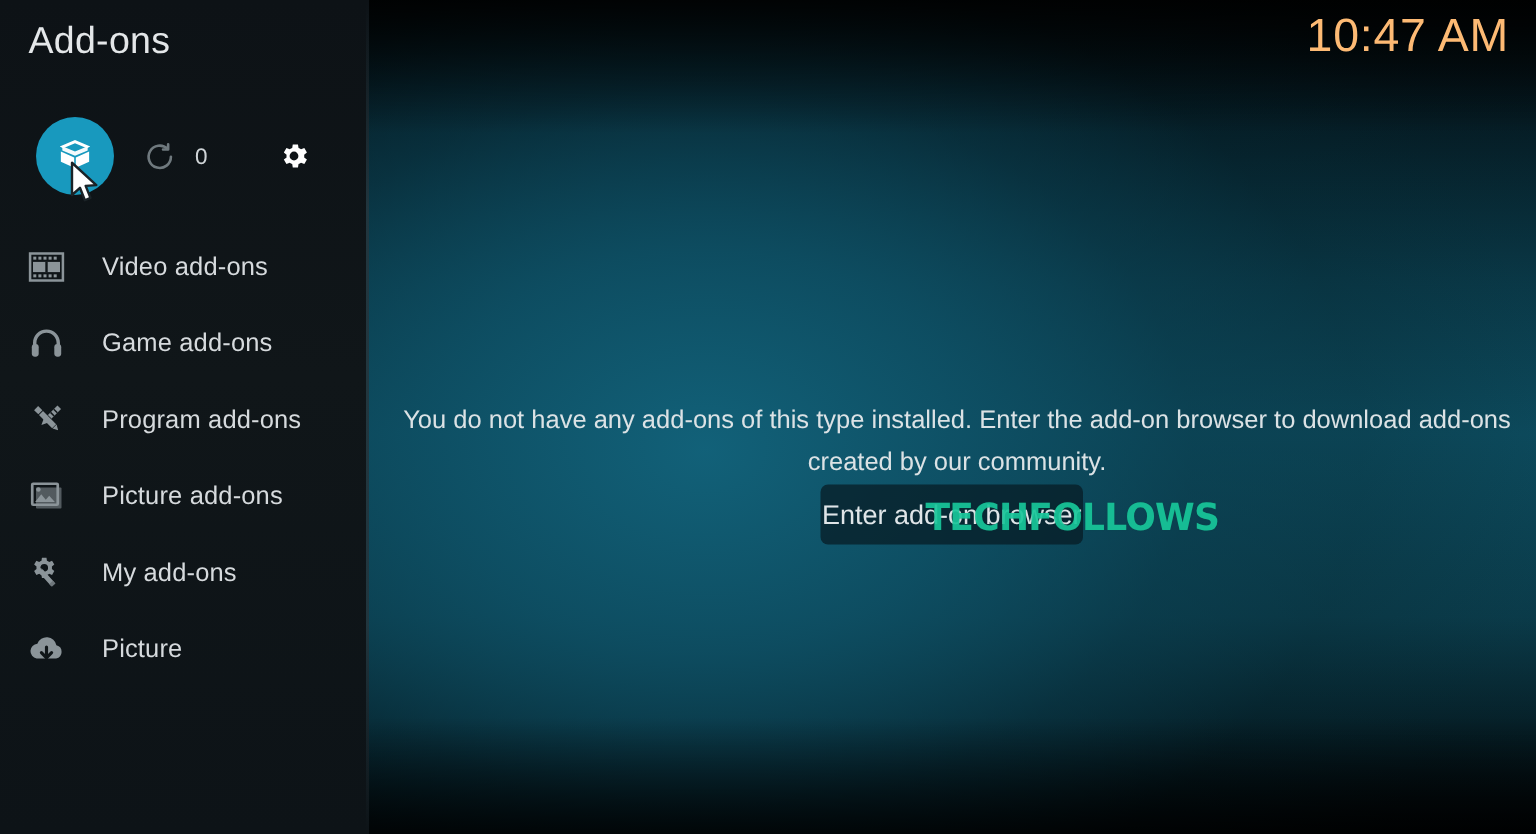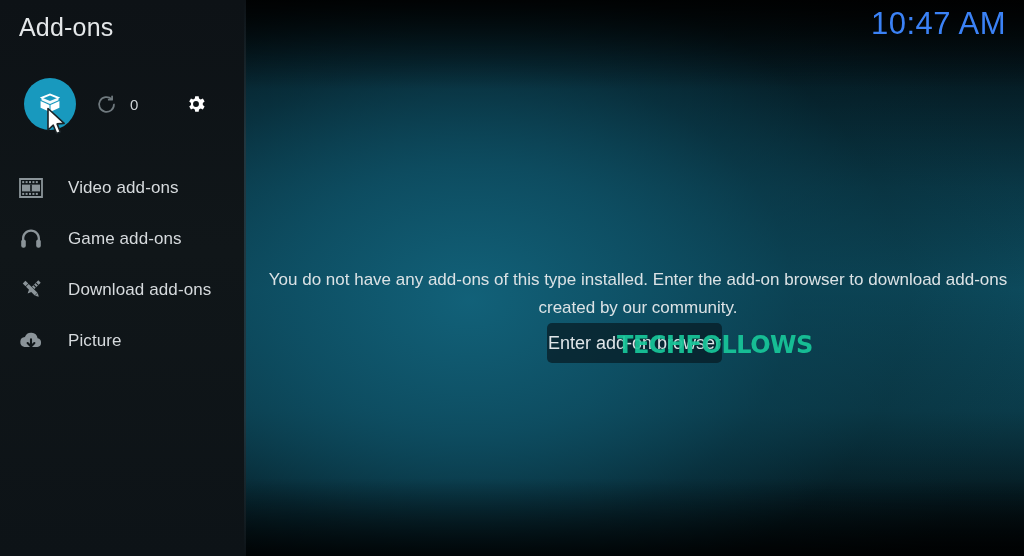--- a/index.html
+++ b/index.html
@@ -69,21 +69,21 @@
     color:#e4e7e9;
     font-weight:400;
     letter-spacing:0.2px;
   }
 
   
   .clock {
     position:absolute;
     right:18px; top:6px;
     font-size:31px;
-    color:#3b82f6;
+    color:#fdba74;
     font-weight:300;
     letter-spacing:0.5px;
   }
 
   
   .toolbar {
     position:absolute;
     left:0; top:78px;
     width:246px; height:52px;
   }
@@ -111,21 +111,21 @@
     position:absolute;
     left:46px; top:107px;
     width:22px; height:30px;
     pointer-events:none;
     z-index:40;
   }
 
   
   .menu {
     position:absolute;
-    left:0; top:162px;
+    left:0; top:152px;
     width:246px;
   }
   .menu-item {
     position:relative;
     height:51px;
     display:flex;
     align-items:center;
     padding-left:12px;
   }
   .menu-icon {
@@ -276,24 +276,48 @@
             <rect x="10.8" y="7.2" width="3.4" height="1" fill="#101619"></rect>
             <rect x="10.8" y="10.2" width="3.4" height="1" fill="#101619"></rect>
           </g>
           <g transform="rotate(-45 12.5 12.5)">
             <path d="M10.6 2.0h3.8v4.0h-3.8z"></path>
             <path d="M10.6 6.6h3.8v12.4h-3.8z"></path>
             <path d="M10.6 19.4h3.8l-1.9 3.4z"></path>
           </g>
         </svg>
       </span>
-      <span class="menu-label">Download add-ons</span>
-    </div>
-
-
+      <span class="menu-label">Program add-ons</span>
+    </div>
+
+    <div class="menu-item">
+      <span class="menu-icon">
+        <svg width="25" height="22" viewBox="0 0 25 22" fill="#8b9499">
+          <rect x="5" y="5" width="17" height="14" rx="0.6" opacity="0.55"></rect>
+          <rect x="2.5" y="2.5" width="17" height="14" rx="0.6" fill="none" stroke="#8b9499" stroke-width="1.8"></rect>
+          <path d="M4.4 14.6l4.1-5.1 3 3.6 2.3-2.6 3.8 4.1z"></path>
+          <circle cx="6.6" cy="6.4" r="1.5"></circle>
+        </svg>
+      </span>
+      <span class="menu-label">Picture add-ons</span>
+    </div>
+
+    <div class="menu-item">
+      <span class="menu-icon">
+        <svg width="26" height="26" viewBox="0 0 26 26" fill="#8b9499">
+          <path d="M16.6 10.4a6 6 0 0 0 0-1.7l1.6-1.3-1.5-2.6-1.9.8a6 6 0 0 0-1.5-.85l-.3-2H9.95l-.3 2a6 6 0 0 0-1.5.85l-1.9-.8-1.5 2.6 1.6 1.3a6 6 0 0 0 0 1.7l-1.6 1.3 1.5 2.6 1.9-.8c.45.35.95.63 1.5.85l.3 2h3.05l.3-2c.55-.22 1.05-.5 1.5-.85l1.9.8 1.5-2.6zM11.5 12.1a2.55 2.55 0 1 1 0-5.1 2.55 2.55 0 0 1 0 5.1z"></path>
+          <g transform="rotate(-42 14 17)">
+            <rect x="12.4" y="9.5" width="3.3" height="12.4" rx="0.5"></rect>
+            <path d="M12.4 9.5h3.3l-1.65-3.2z"></path>
+            <rect x="12.4" y="20.0" width="3.3" height="2.6" fill="#6e767b"></rect>
+          </g>
+        </svg>
+      </span>
+      <span class="menu-label">My add-ons</span>
+    </div>
 
     <div class="menu-item">
       <span class="menu-icon">
         <svg width="26" height="22" viewBox="0 0 26 22" fill="#8b9499">
           <path d="M19.6 8.2A6.6 6.6 0 0 0 6.9 7.1 5 5 0 0 0 6.4 17h13a4.5 4.5 0 0 0 .2-8.8z"></path>
           <path d="M13 9.4v5.6M9.6 13.1L13 16.6l3.4-3.5" fill="none" stroke="#101619" stroke-width="2.1" stroke-linecap="round" stroke-linejoin="round"></path>
         </svg>
       </span>
       <span class="menu-label">Picture</span>
     </div>

